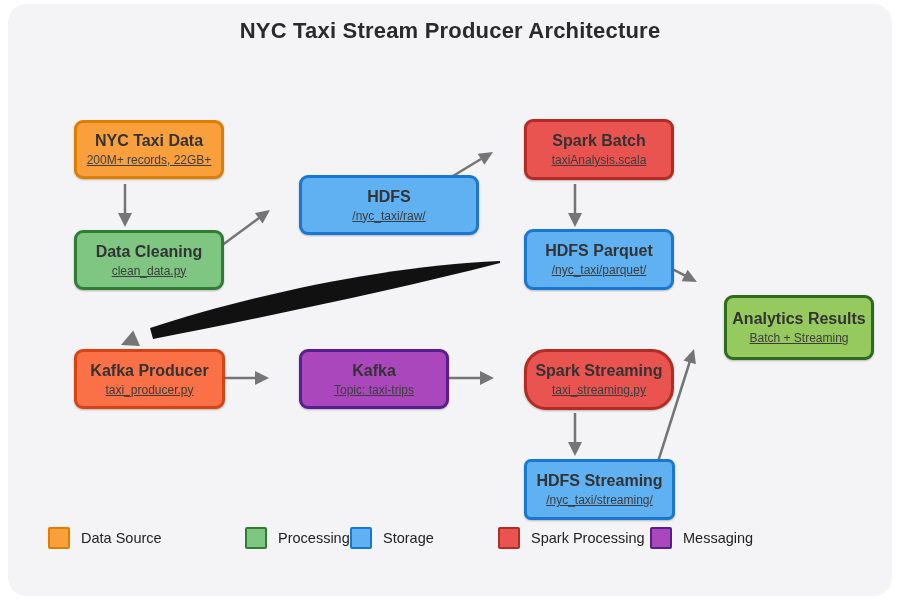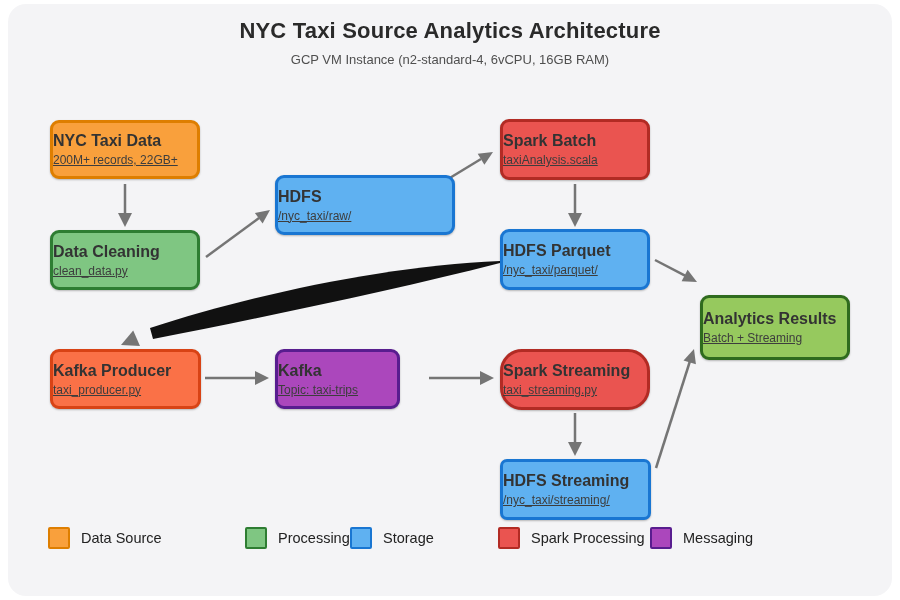--- a/index.html
+++ b/index.html
@@ -10,39 +10,39 @@
   .canvas{
     position:absolute;left:8px;top:4px;width:884px;height:592px;
     background:var(--canvas,#f4f4f6);border-radius:18px;
   }
   .header{position:absolute;left:0;top:18px;width:900px;text-align:center;z-index:3;}
   .header .title{font-size:22px;font-weight:bold;color:#2a2a2a;letter-spacing:.2px;}
   .header .subtitle{font-size:13px;color:#4f4f4f;margin-top:8px;}
   svg.edges{position:absolute;left:0;top:0;z-index:1;pointer-events:none;}
   .node{
     position:absolute;z-index:2;border:3px solid;border-radius:9px;
-    display:flex;flex-direction:column;align-items:flex-start;justify-content:center;
+    display:flex;flex-direction:column;align-items:center;justify-content:center;
     gap:3px;box-sizing:border-box;box-shadow:0 1px 2px rgba(0,0,0,.25);
     text-align:center;
+    margin-left:24px;
   }
   .node .nlabel{font-size:16px;font-weight:bold;color:#333;white-space:nowrap;}
   .node .nsub{font-size:12px;color:#3d3d3d;white-space:nowrap;text-decoration:underline;}
   .legend{position:absolute;left:0;top:527px;width:900px;height:26px;z-index:2;}
   .legend-item{position:absolute;display:flex;align-items:center;}
   .legend-swatch{width:22px;height:22px;border:2.5px solid;border-radius:2px;box-sizing:border-box;}
   .legend-label{font-size:14.5px;color:#222;margin-left:11px;white-space:nowrap;}
 </style>
 </head>
 <body>
 
 <div class="canvas"></div>
 
 <div class="header">
-  <div class="title">NYC Taxi Source Analytics Architecture</div>
-  <div class="subtitle">GCP VM Instance (n2-standard-4, 6vCPU, 16GB RAM)</div>
+  <div class="title">NYC Taxi Stream Producer Architecture</div>
 </div>
 
 <svg class="edges" width="900" height="600" viewBox="0 0 900 600">
 
   <g>
     <line x1="125" y1="184" x2="125" y2="214" stroke="var(--arrow)" stroke-width="2.5"></line>
     <polygon points="125,227 118,213 132,213" fill="var(--arrow)"></polygon>
   </g>
 
   <g>
@@ -112,21 +112,21 @@
   <span class="nsub">/nyc_taxi/parquet/</span>
 </div>
 <div class="node" style="left: 700px; top: 295px; width: 150px; height: 65px; background: rgb(150, 201, 94); border-color: rgb(47, 107, 30);">
   <span class="nlabel">Analytics Results</span>
   <span class="nsub">Batch + Streaming</span>
 </div>
 <div class="node" style="left: 50px; top: 349px; width: 151px; height: 60px; background: rgb(250, 113, 71); border-color: rgb(216, 67, 21);">
   <span class="nlabel">Kafka Producer</span>
   <span class="nsub">taxi_producer.py</span>
 </div>
-<div class="node" style="left: 275px; top: 349px; width: 125px; height: 60px; background: rgb(171, 71, 188); border-color: rgb(88, 29, 143);">
+<div class="node" style="left: 275px; top: 349px; width: 150px; height: 60px; background: rgb(171, 71, 188); border-color: rgb(88, 29, 143);">
   <span class="nlabel">Kafka</span>
   <span class="nsub">Topic: taxi-trips</span>
 </div>
 <div class="node" style="left: 500px; top: 349px; width: 150px; height: 61px; background: rgb(234, 84, 80); border-color: rgb(178, 43, 36); border-radius: 22px;">
   <span class="nlabel">Spark Streaming</span>
   <span class="nsub">taxi_streaming.py</span>
 </div>
 <div class="node" style="left: 500px; top: 459px; width: 151px; height: 61px; background: rgb(95, 177, 241); border-color: rgb(25, 118, 210); border-radius: 7px;">
   <span class="nlabel">HDFS Streaming</span>
   <span class="nsub">/nyc_taxi/streaming/</span>

